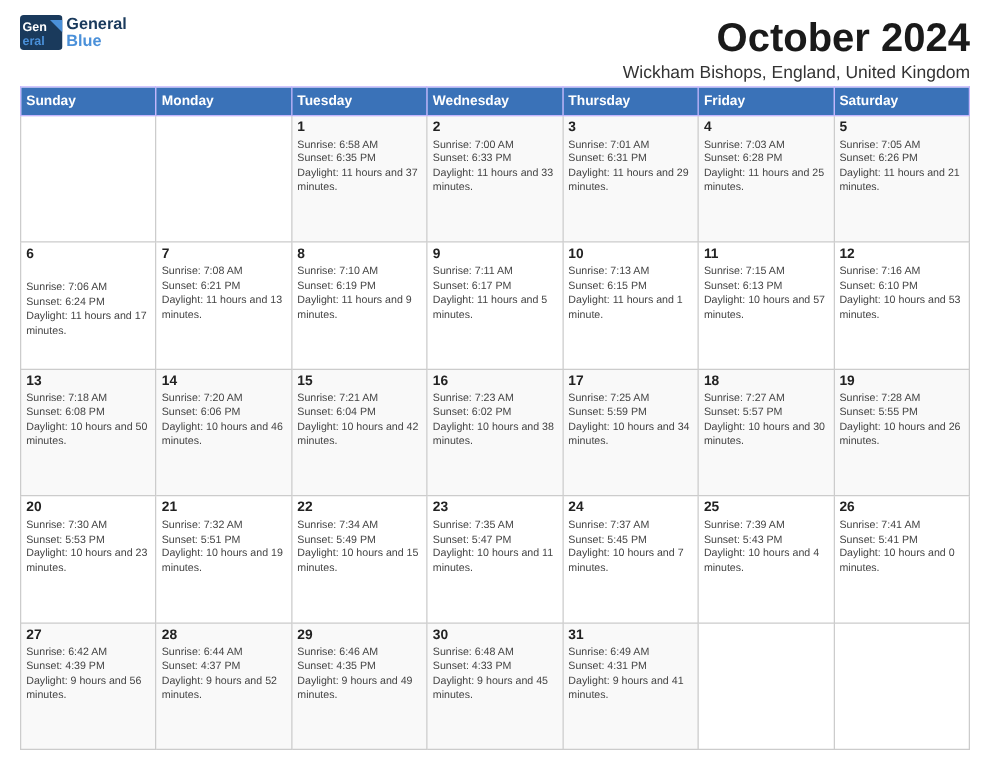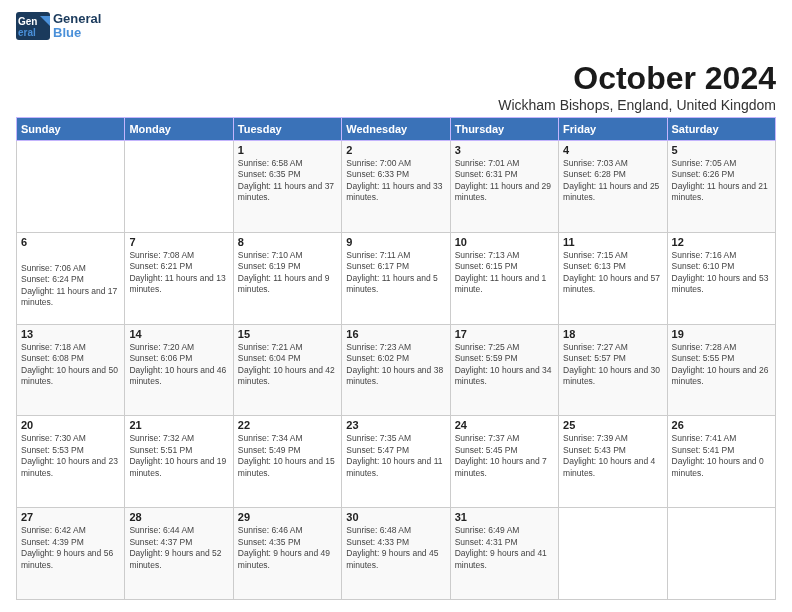--- a/index.html
+++ b/index.html
@@ -28,21 +28,20 @@
       flex-direction: column;
       align-items: flex-start;
     }
     .title-block {
       text-align: right;
     }
     .month-title {
       font-size: 32px;
       font-weight: bold;
       color: #1a1a1a;
-      margin-top: 48px;
     }
     .location-title {
       font-size: 14px;
       color: #333;
       font-weight: normal;
     }
     table {
       width: 100%;
       border-collapse: collapse;
       flex: 1;

